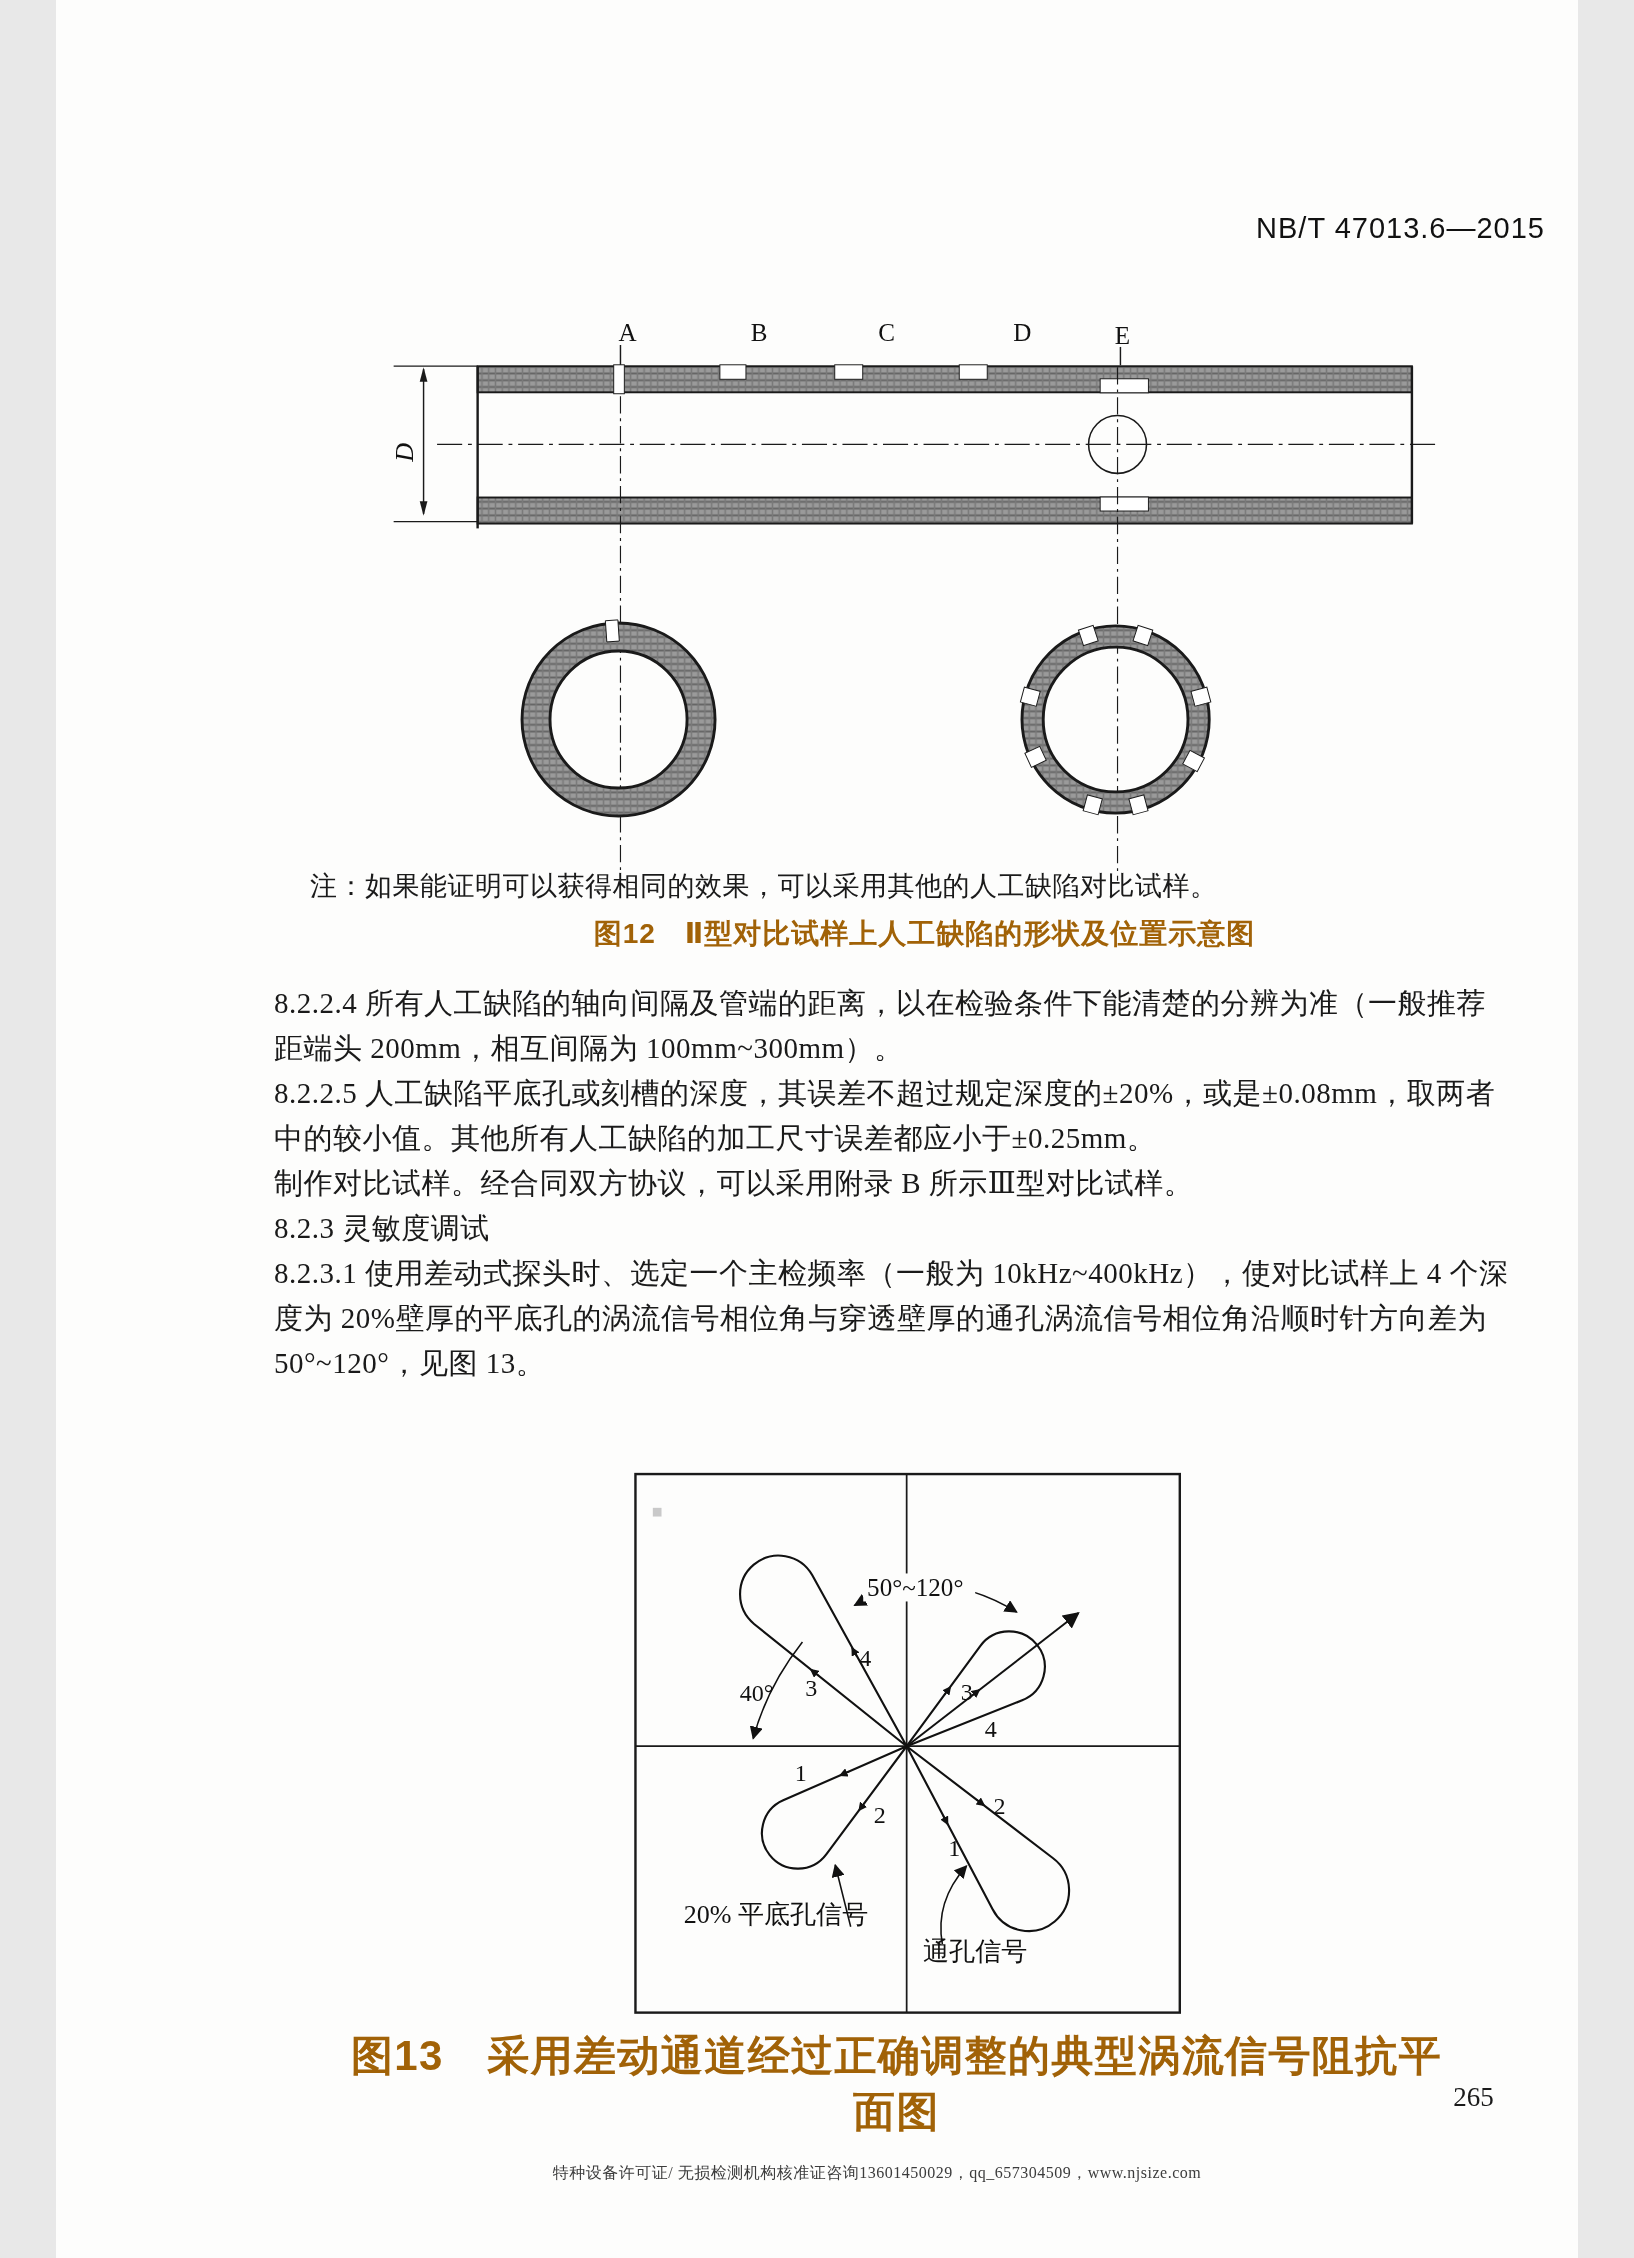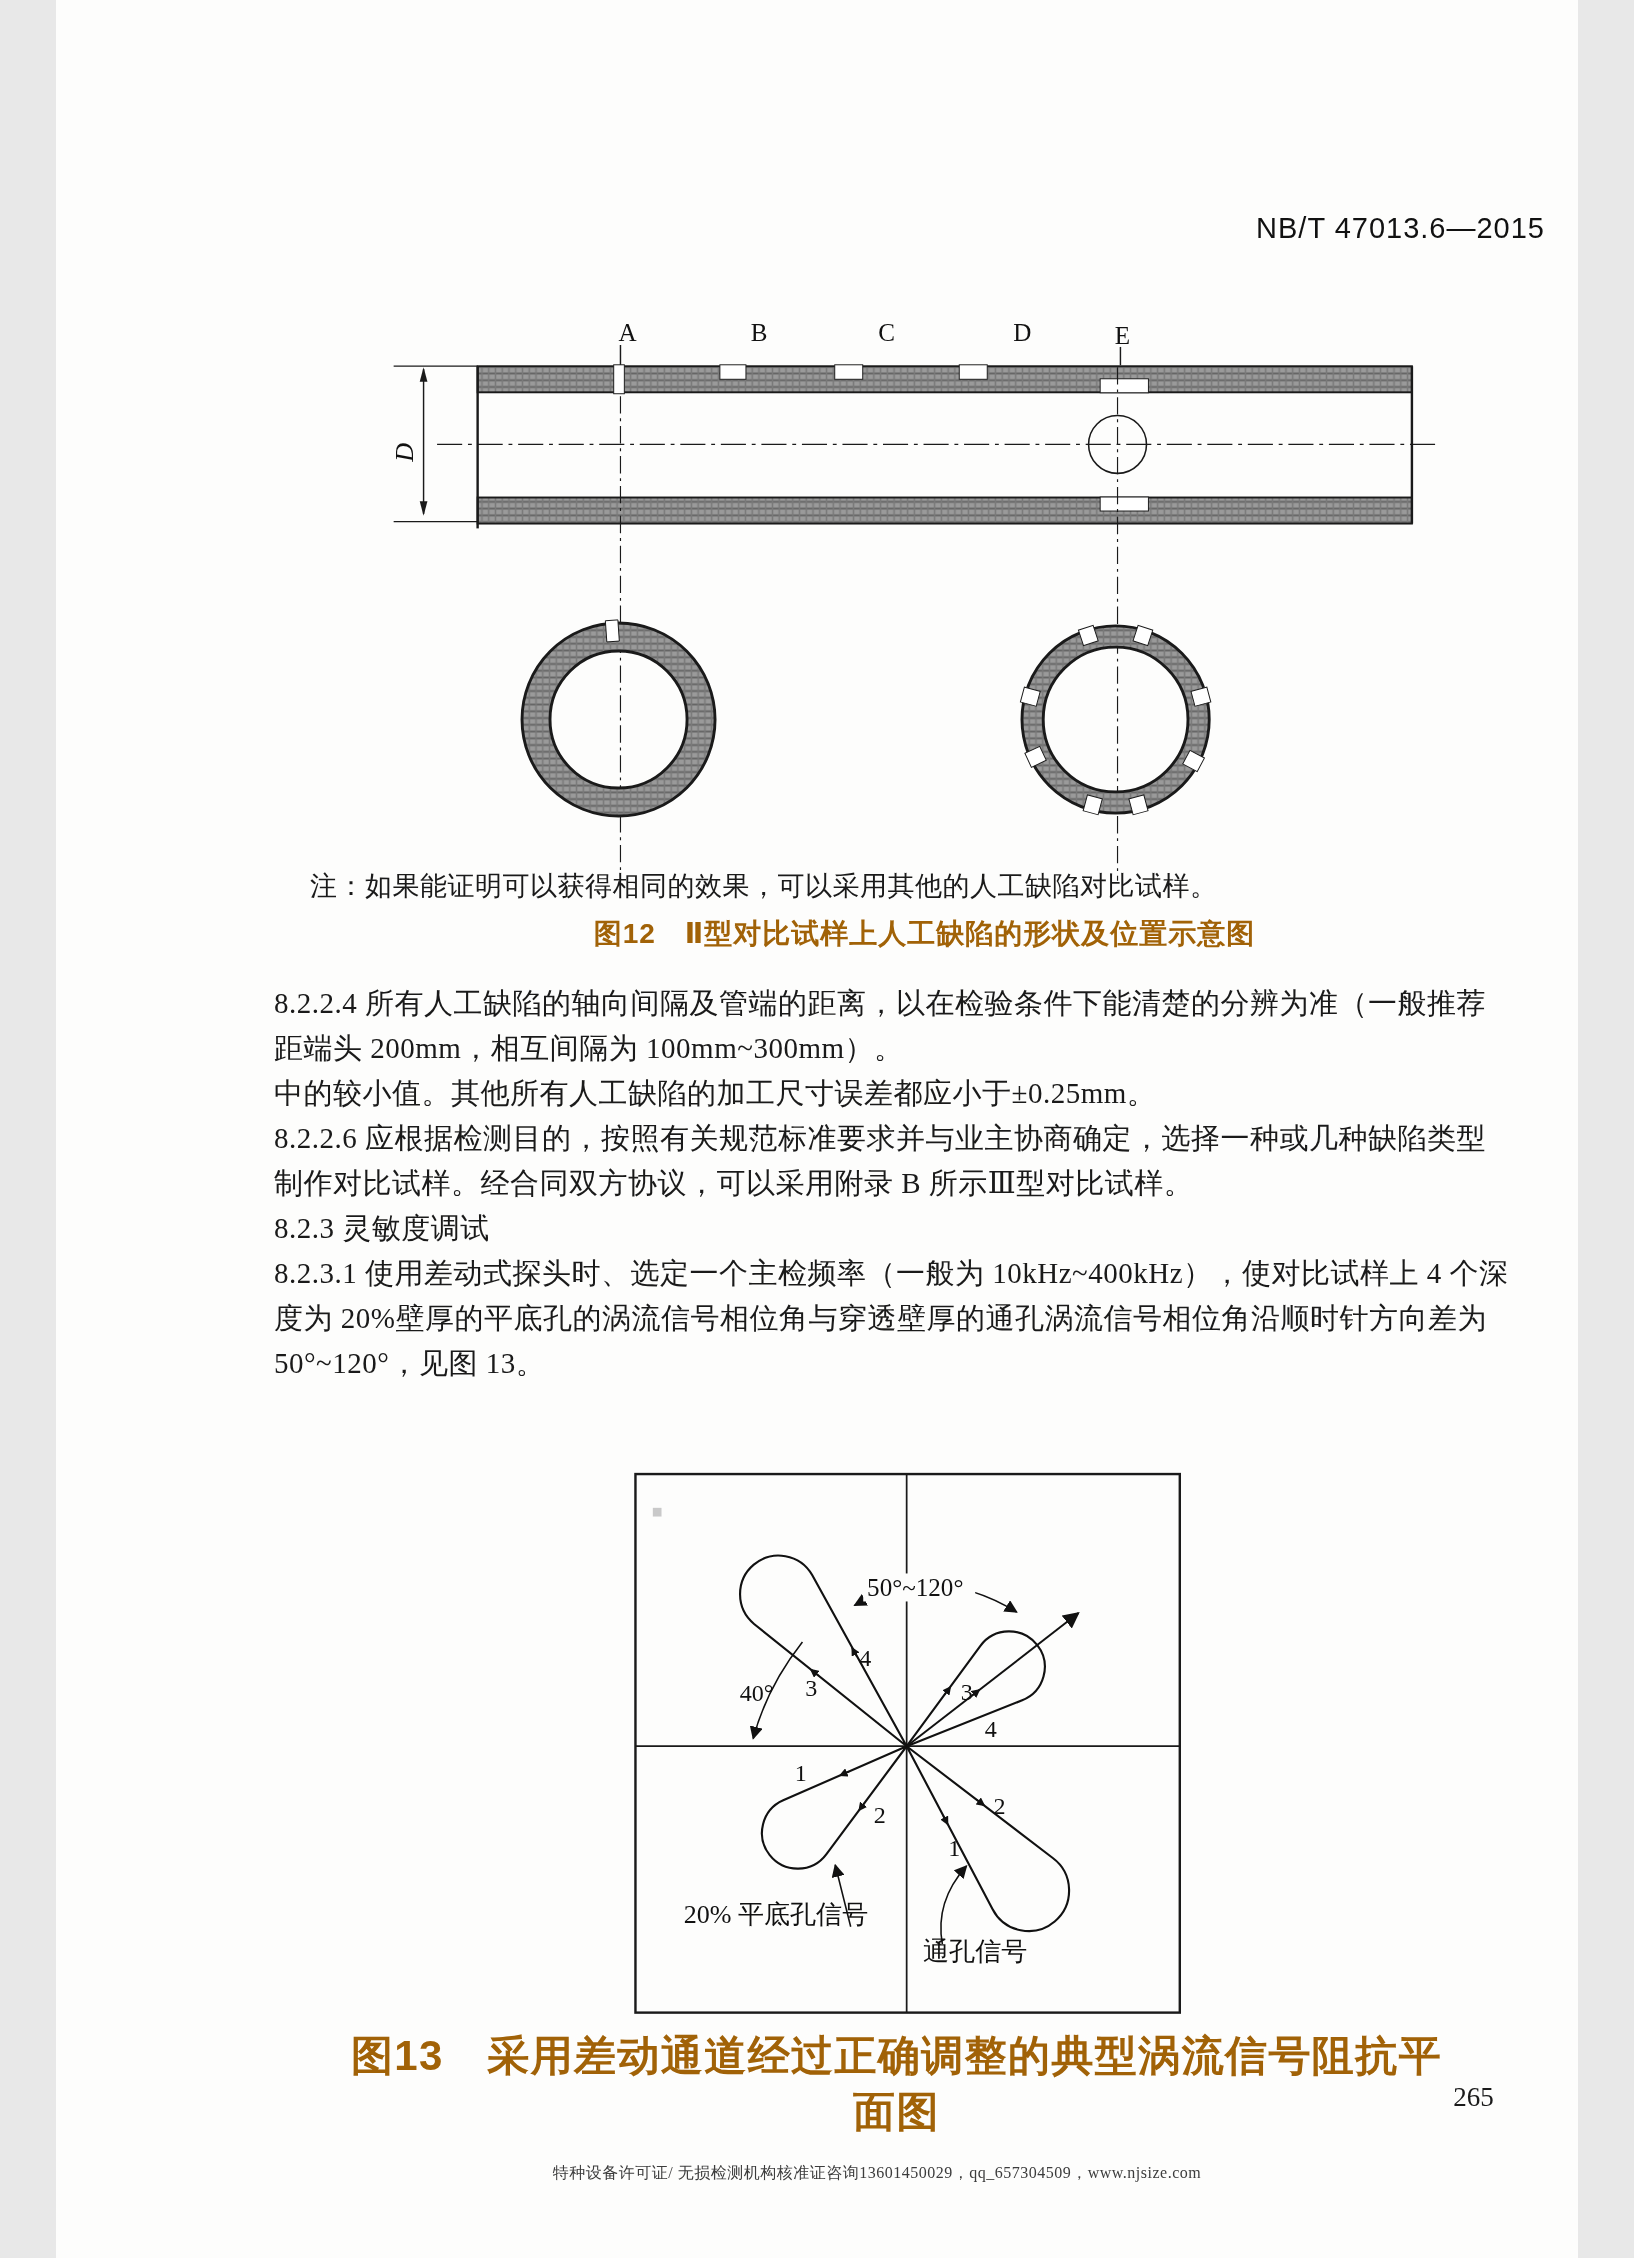--- a/index.html
+++ b/index.html
@@ -116,22 +116,22 @@
       </g>
     </g>
   </svg>
 
   <div class="abs note">注：如果能证明可以获得相同的效果，可以采用其他的人工缺陷对比试样。</div>
   <div class="abs figcap cap12">图12　Ⅱ型对比试样上人工缺陷的形状及位置示意图</div>
 
   <div class="abs bodyblock">
     <div class="bline">8.2.2.4  所有人工缺陷的轴向间隔及管端的距离，以在检验条件下能清楚的分辨为准（一般推荐</div>
     <div class="bline">距端头 200mm，相互间隔为 100mm~300mm）。</div>
+    <div class="bline">8.2.2.5  人工缺陷平底孔或刻槽的深度，其误差不超过规定深度的±20%，或是±0.08mm，取两者</div>
     <div class="bline">中的较小值。其他所有人工缺陷的加工尺寸误差都应小于±0.25mm。</div>
-    <div class="bline">8.2.2.6  应根据检测目的，按照有关规范标准要求并与业主协商确定，选择一种或几种缺陷类型</div>
     <div class="bline">制作对比试样。经合同双方协议，可以采用附录 B 所示Ⅲ型对比试样。</div>
     <div class="bline">8.2.3  灵敏度调试</div>
     <div class="bline">8.2.3.1  使用差动式探头时、选定一个主检频率（一般为 10kHz~400kHz），使对比试样上 4 个深</div>
     <div class="bline">度为 20%壁厚的平底孔的涡流信号相位角与穿透壁厚的通孔涡流信号相位角沿顺时针方向差为</div>
     <div class="bline">50°~120°，见图 13。</div>
   </div>
 
   <svg class="abs" style="top:1448px;left:560px;" width="618" height="637" viewBox="0 0 640 660">
     <defs>
       <marker id="arw" viewBox="0 0 10 10" refX="9" refY="5" markerWidth="8.5" markerHeight="8.5" orient="auto-start-reverse">

